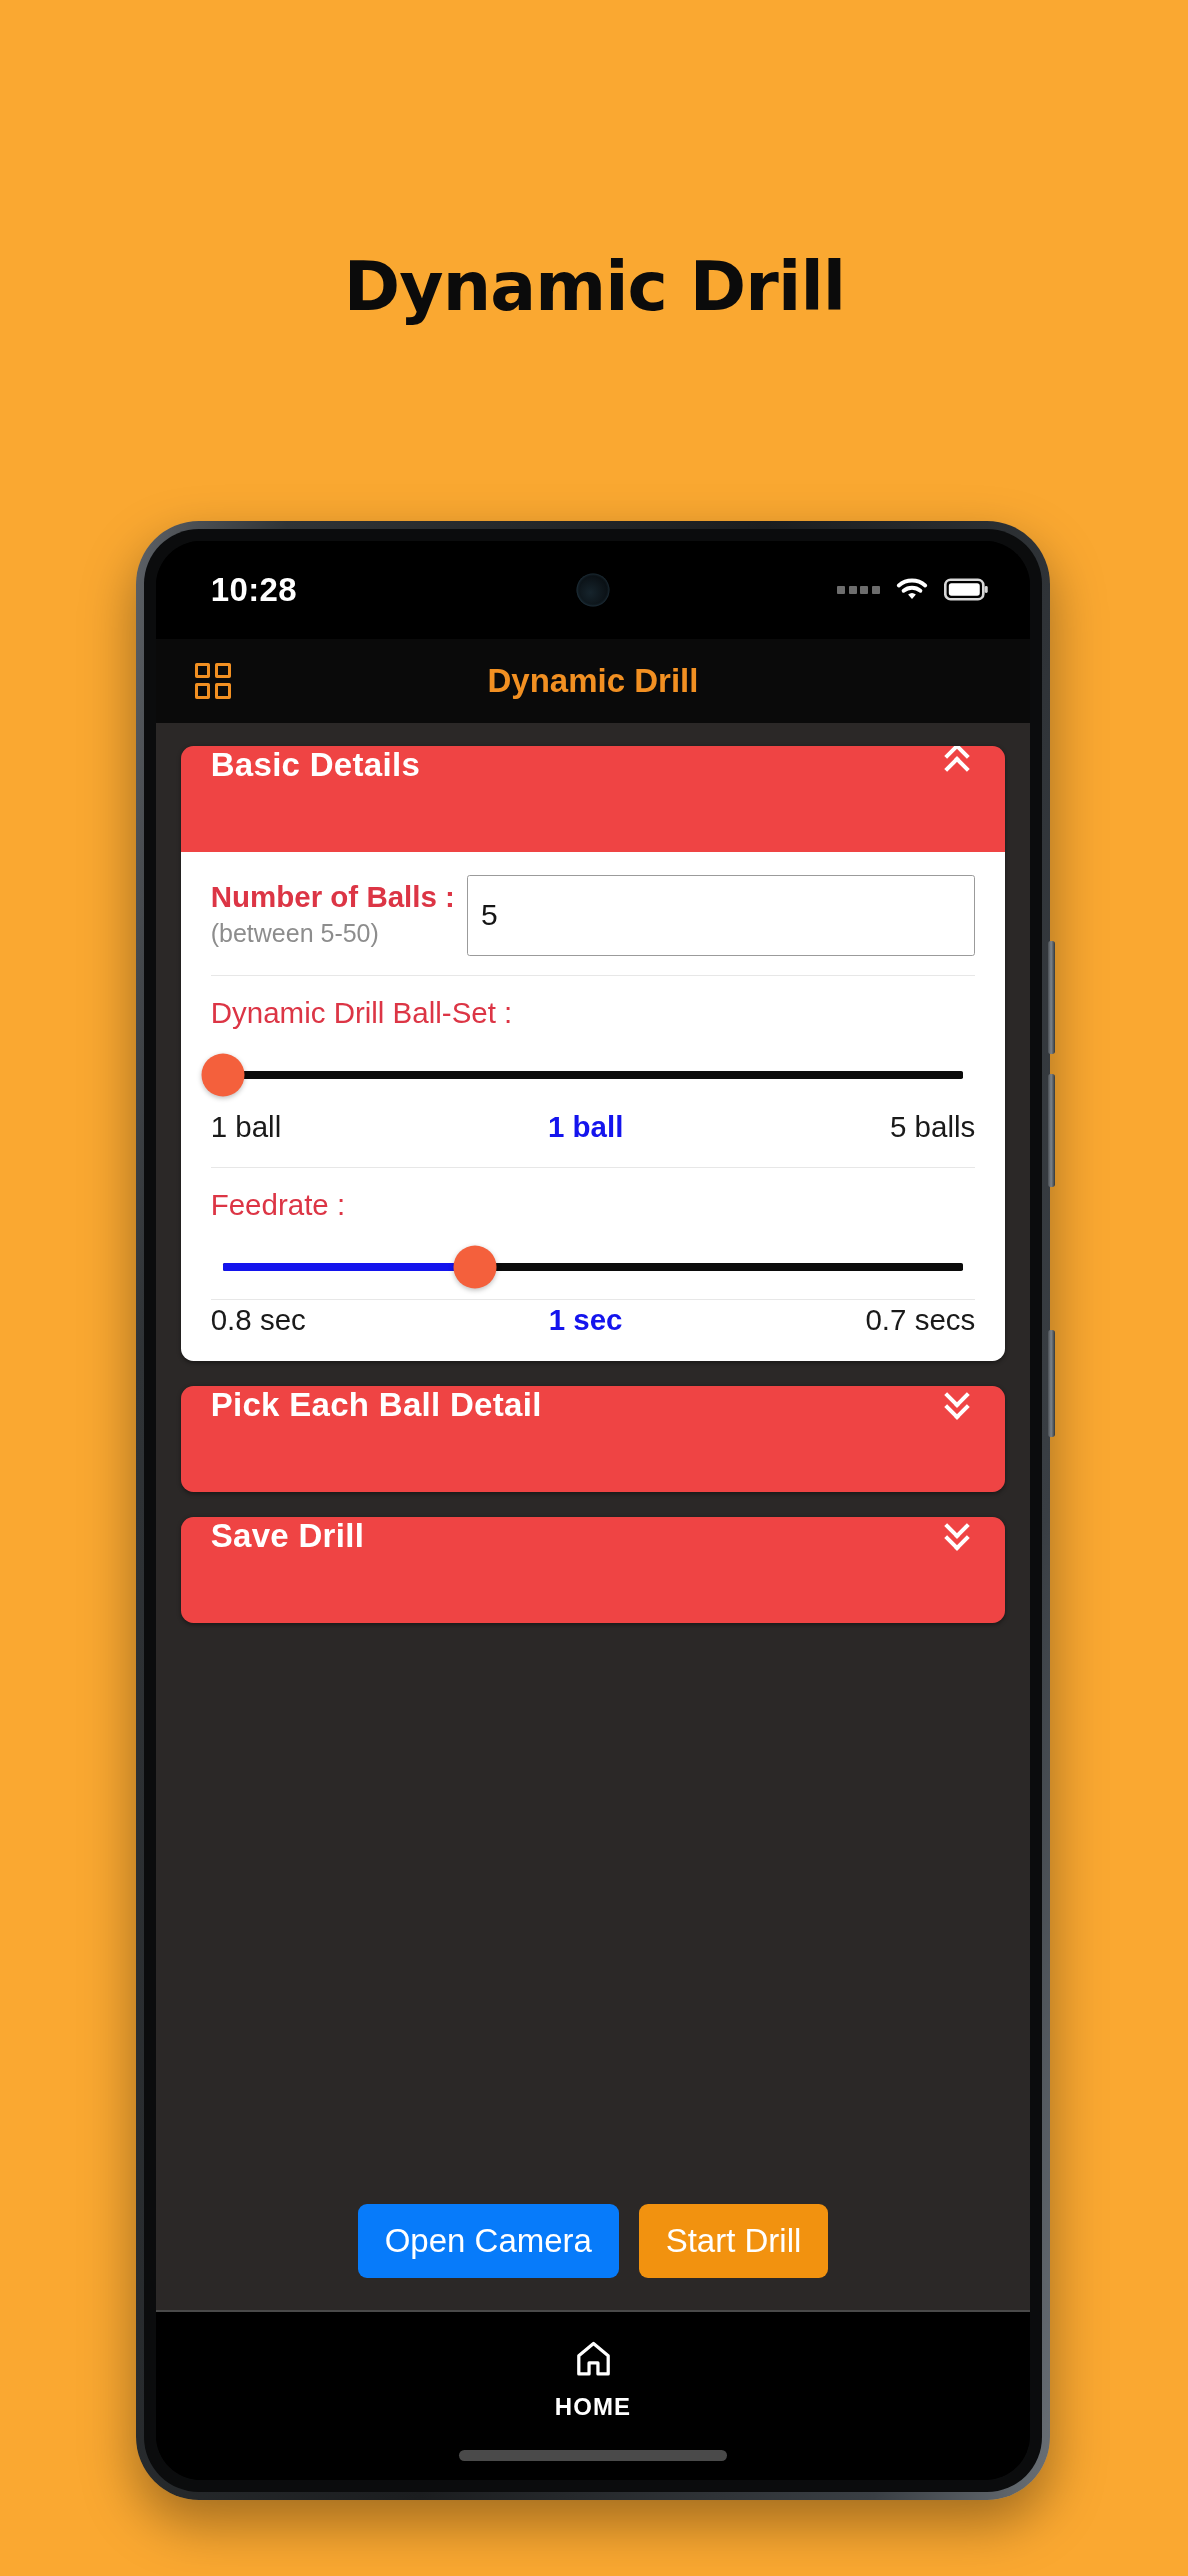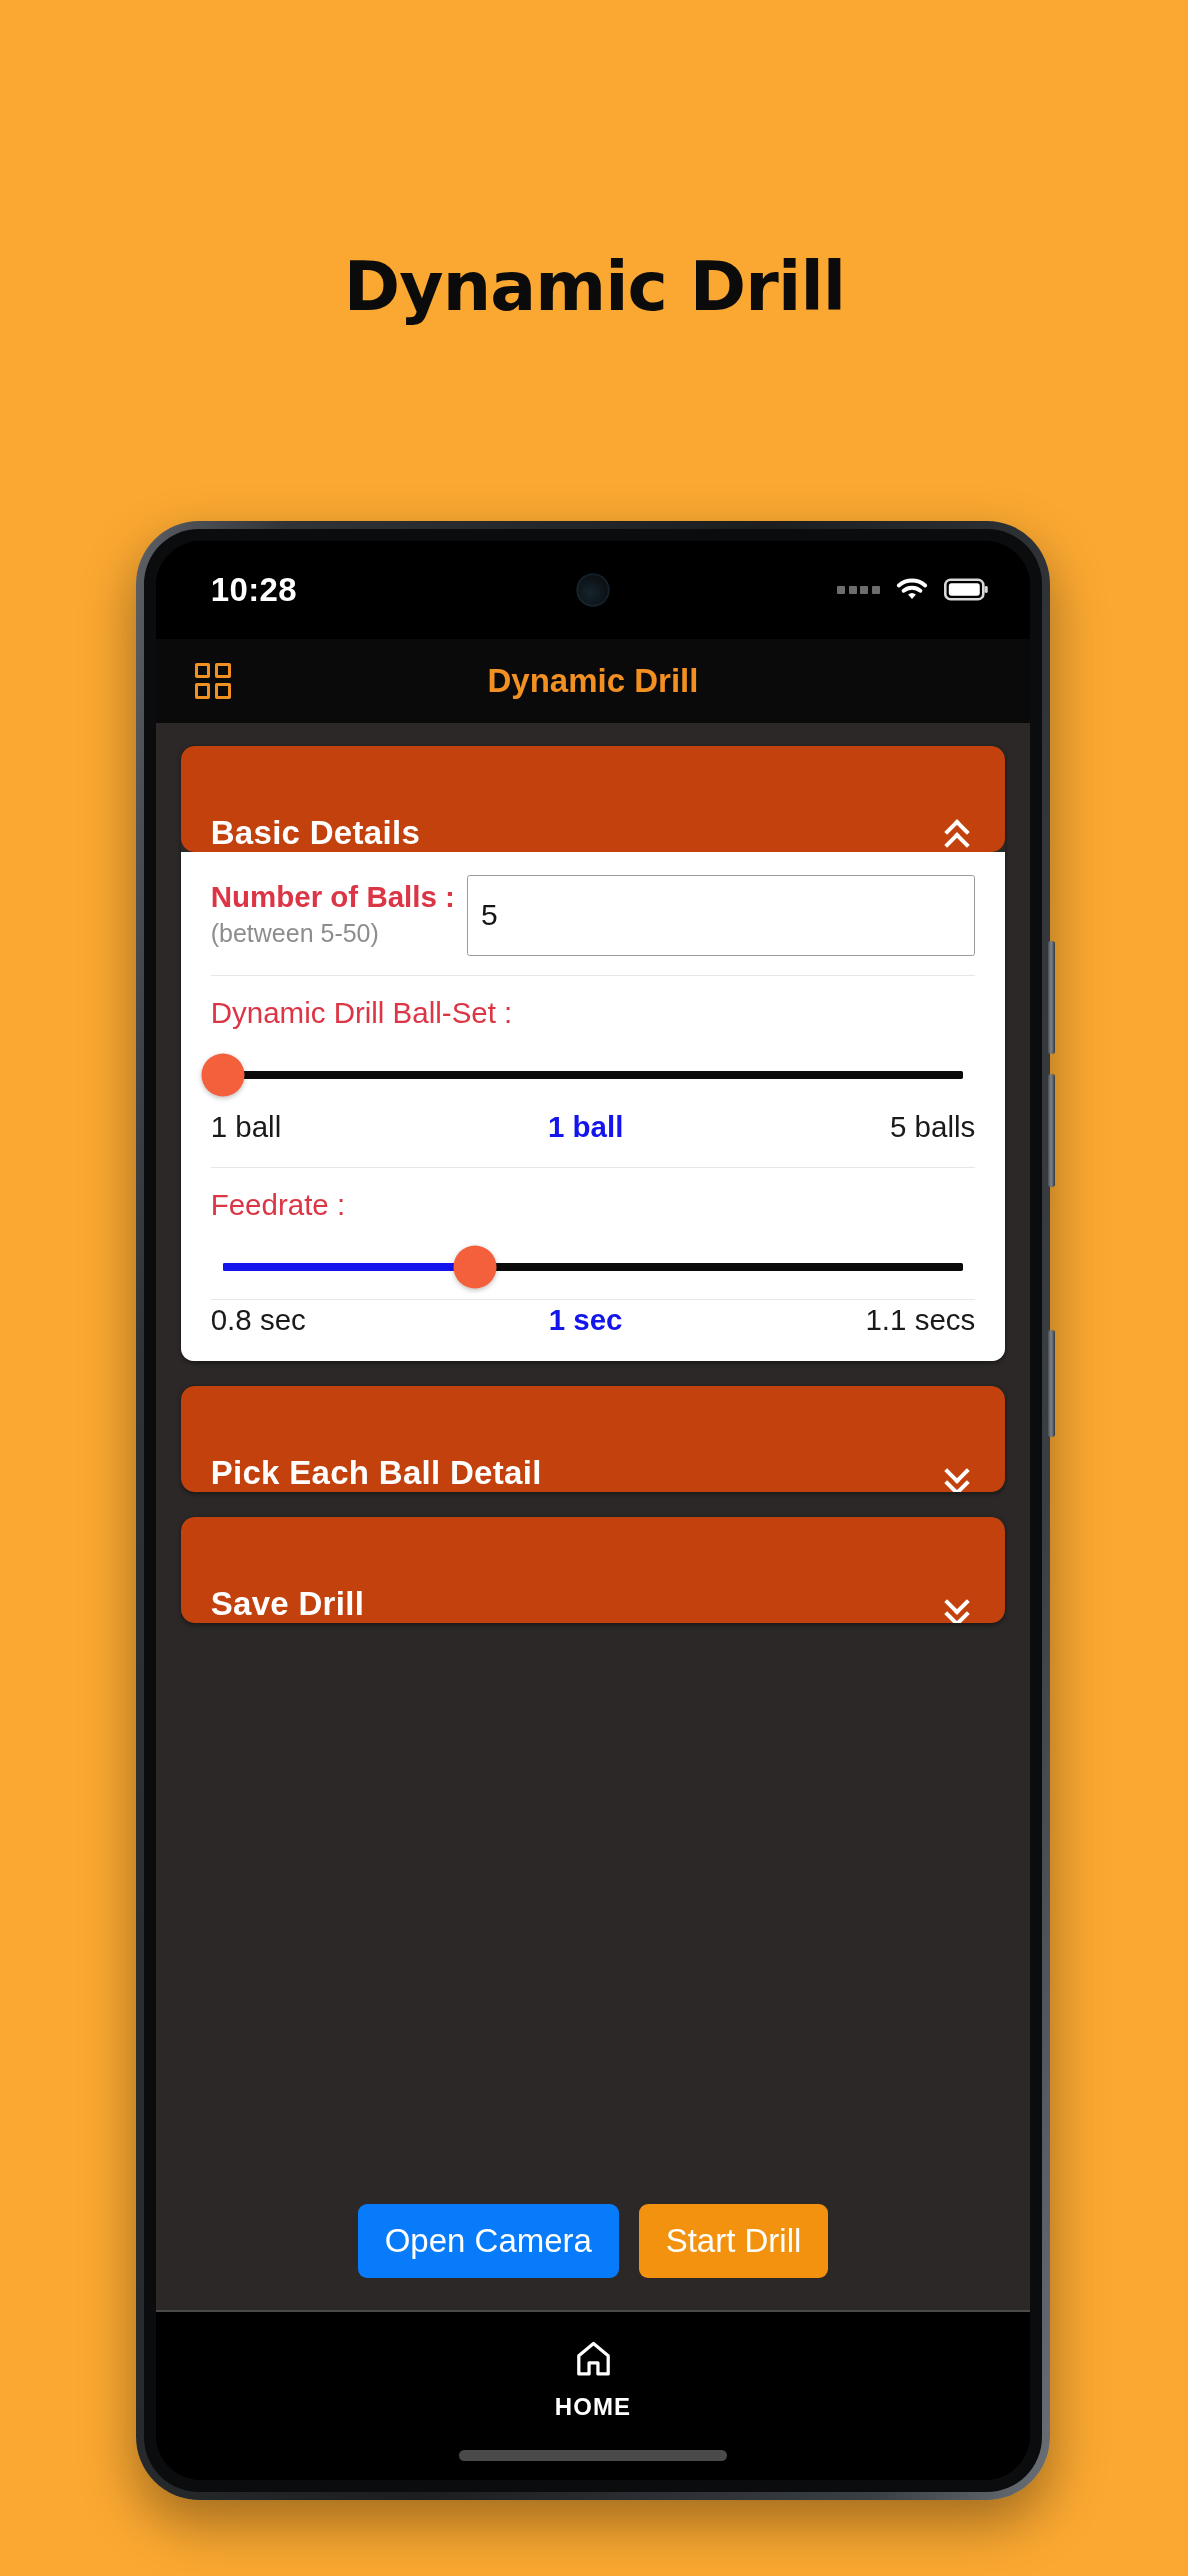--- a/index.html
+++ b/index.html
@@ -159,27 +159,26 @@
     overflow: hidden;
   }
 
   .card {
     border-radius: 12.5px;
     overflow: hidden;
     margin-bottom: 25px;
     box-shadow: 0 1.8px 4.5px rgba(0,0,0,.4);
   }
   .card-header {
-    background: #c2410c;
+    background: #ef4444;
     height: 106px;
     display: flex;
-    align-items: flex-end;
+    align-items: flex-start;
     padding: 0 30px;
     color: #fff;
-    border-radius: 14px;
   }
   .card-header .title {
     font-size: 33px;
     font-weight: bold;
     letter-spacing: 0.3px;
   }
   .chev {
     margin-left: auto;
     width: 30px; height: 30px;
     position: relative;
@@ -429,21 +428,21 @@
           <div class="slider-block">
             <div class="slider-title">Feedrate :</div>
             <div class="slider-area">
               <div class="track"></div>
               <div class="track-fill" id="feedrate-fill" style="width: 34%;"></div>
               <div class="thumb" id="feedrate-thumb" style="left: 34%;"></div>
             </div>
             <div class="slider-labels sep-bottom">
               <span>0.8 sec</span>
               <span class="mid">1 sec</span>
-              <span>1.1 secs</span>
+              <span>0.7 secs</span>
             </div>
           </div>
 
         </div>
       </div>
 
       <div class="card">
         <div class="card-header">
           <div class="title">Pick Each Ball Detail</div>
           <div class="chev down">

